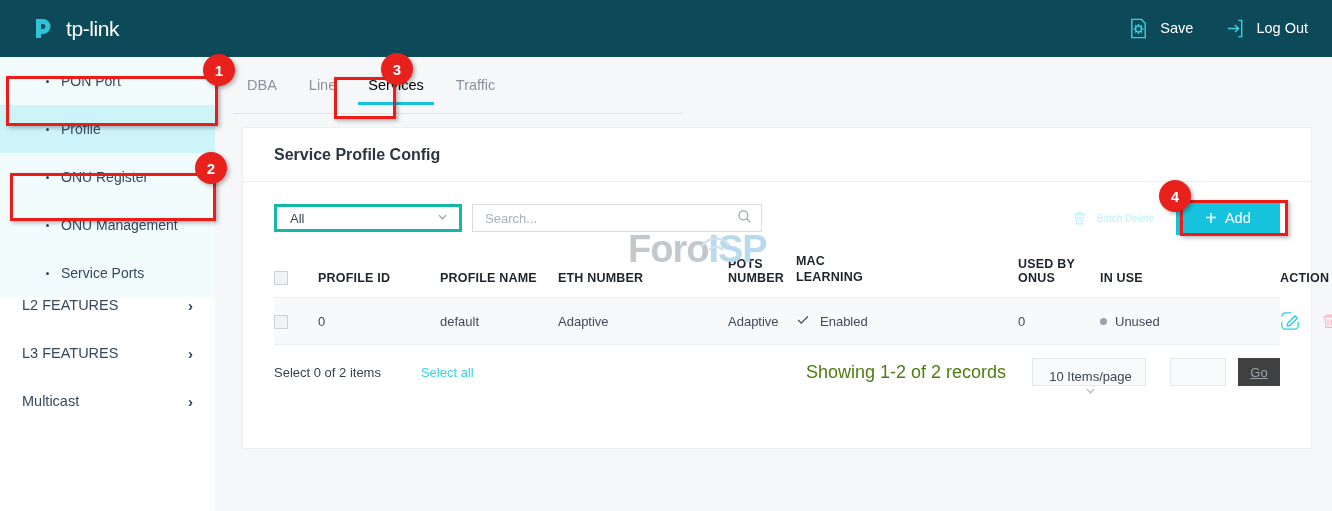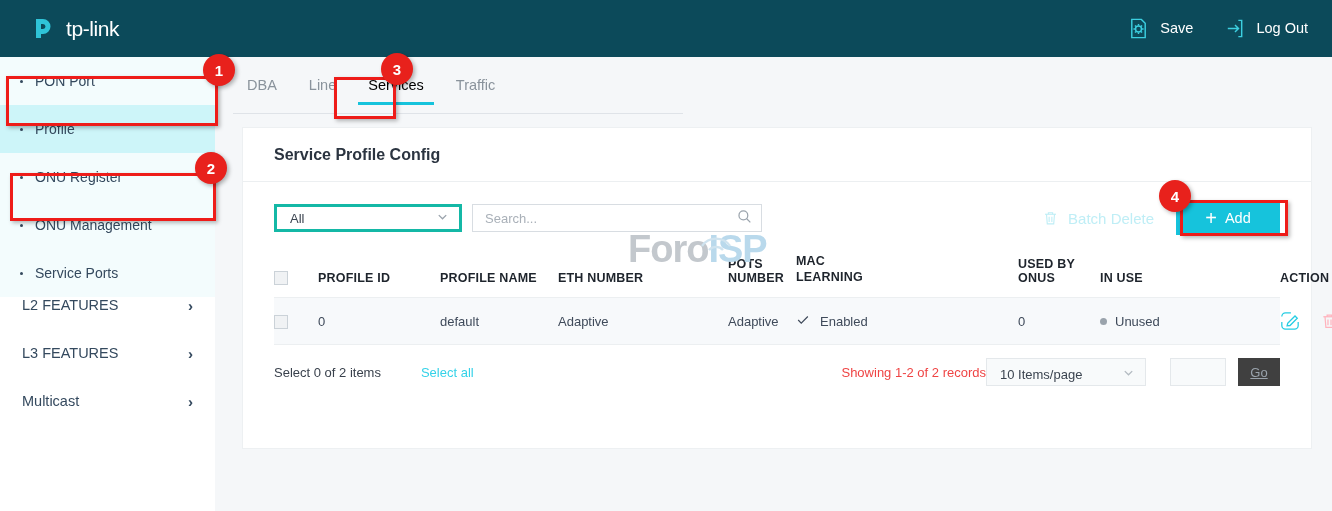--- a/index.html
+++ b/index.html
@@ -39,21 +39,21 @@
   }
   .menu-head {
     height: 48px; background: #16c3dc; color: #ffffff;
     display: flex; align-items: center; justify-content: space-between;
     padding: 0 18px 0 22px; font-size: 15px; cursor: pointer;
   }
   .menu-head .chev { width: 14px; height: 14px; }
   .submenu { background: #f3fcfd; padding: 0; }
   .sub-item {
     height: 48px; display: flex; align-items: center;
-    padding-left: 20px; font-size: 14px; color: #34495e; cursor: pointer;
+    padding-left: 46px; font-size: 14px; color: #34495e; cursor: pointer;
   }
   .sub-item .dot {
     width: 3px; height: 3px; border-radius: 50%; background: #34495e;
     margin-right: 12px; flex: none;
   }
   .sub-item.active { background: #cdf5f9; }
   .group-item {
     height: 48px; display: flex; align-items: flex-start; justify-content: space-between;
     padding: 0 22px 0 22px; font-size: 14.5px; color: #34495e;
     background: #ffffff; cursor: pointer;
@@ -105,21 +105,21 @@
     margin-left: 10px; display: flex; align-items: center;
     padding: 0 9px 0 12px;
   }
   .search-box input {
     border: none; outline: none; flex: 1; font-size: 13px; color: #3b4450;
     font-family: "Liberation Sans", sans-serif; background: transparent;
   }
   .search-box input::placeholder { color: #a9b0b8; }
   .batch-delete {
     margin-left: auto; display: flex; align-items: center;
-    color: #bfeef6; font-size: 15px; cursor: default;
+    color: #bfeef6; font-size: 10px; cursor: default;
   }
   .batch-delete .ic { margin-right: 9px; display: flex; }
   .add-btn {
     margin-left: 22px; width: 104px; height: 34px; background: #16c3dc;
     color: #ffffff; font-size: 14.5px; display: flex; align-items: center;
     justify-content: center; cursor: pointer;
   }
   .add-btn .plus { font-size: 20px; margin-right: 8px; line-height: 1; font-weight: 300; }
 
   
@@ -147,25 +147,25 @@
   .act-cell { display: flex; align-items: center; }
   .act-cell .icn { margin-right: 20px; cursor: pointer; display: flex; }
 
   
   .tfoot {
     display: flex; align-items: center; padding: 0 31px; height: 54px;
     font-size: 13px; color: #39414c;
   }
   .sel-all { color: #35d2e8; margin-left: 40px; cursor: pointer; }
   .foot-right { margin-left: auto; display: flex; align-items: center; }
-  .foot-right .showing { font-size: 13px; color: #ef4444; }
+  .foot-right .showing { font-size: 18px; color: #4d7c0f; margin-right: 26px; }
   .page-select {
-    width: 160px; height: 28px; border: 1px solid #e4e8eb; background: #f8fafb;
+    width: 114px; height: 28px; border: 1px solid #e4e8eb; background: #f8fafb;
     display: flex; align-items: center; justify-content: space-between;
-    padding: 4px 10px 0 13px; font-size: 13px; color: #3b4450; cursor: pointer;
+    padding: 10px 10px 0 13px; font-size: 13px; color: #3b4450; cursor: pointer; flex-direction: column;
   }
   .page-input {
     width: 56px; height: 28px; border: 1px solid #e4e8eb; background: #f8fafb;
     margin-left: 24px;
   }
   .page-input input {
     width: 100%; height: 100%; border: none; outline: none; background: transparent;
     font-size: 13px; padding: 0 6px; font-family: "Liberation Sans", sans-serif;
   }
   .go-btn {

